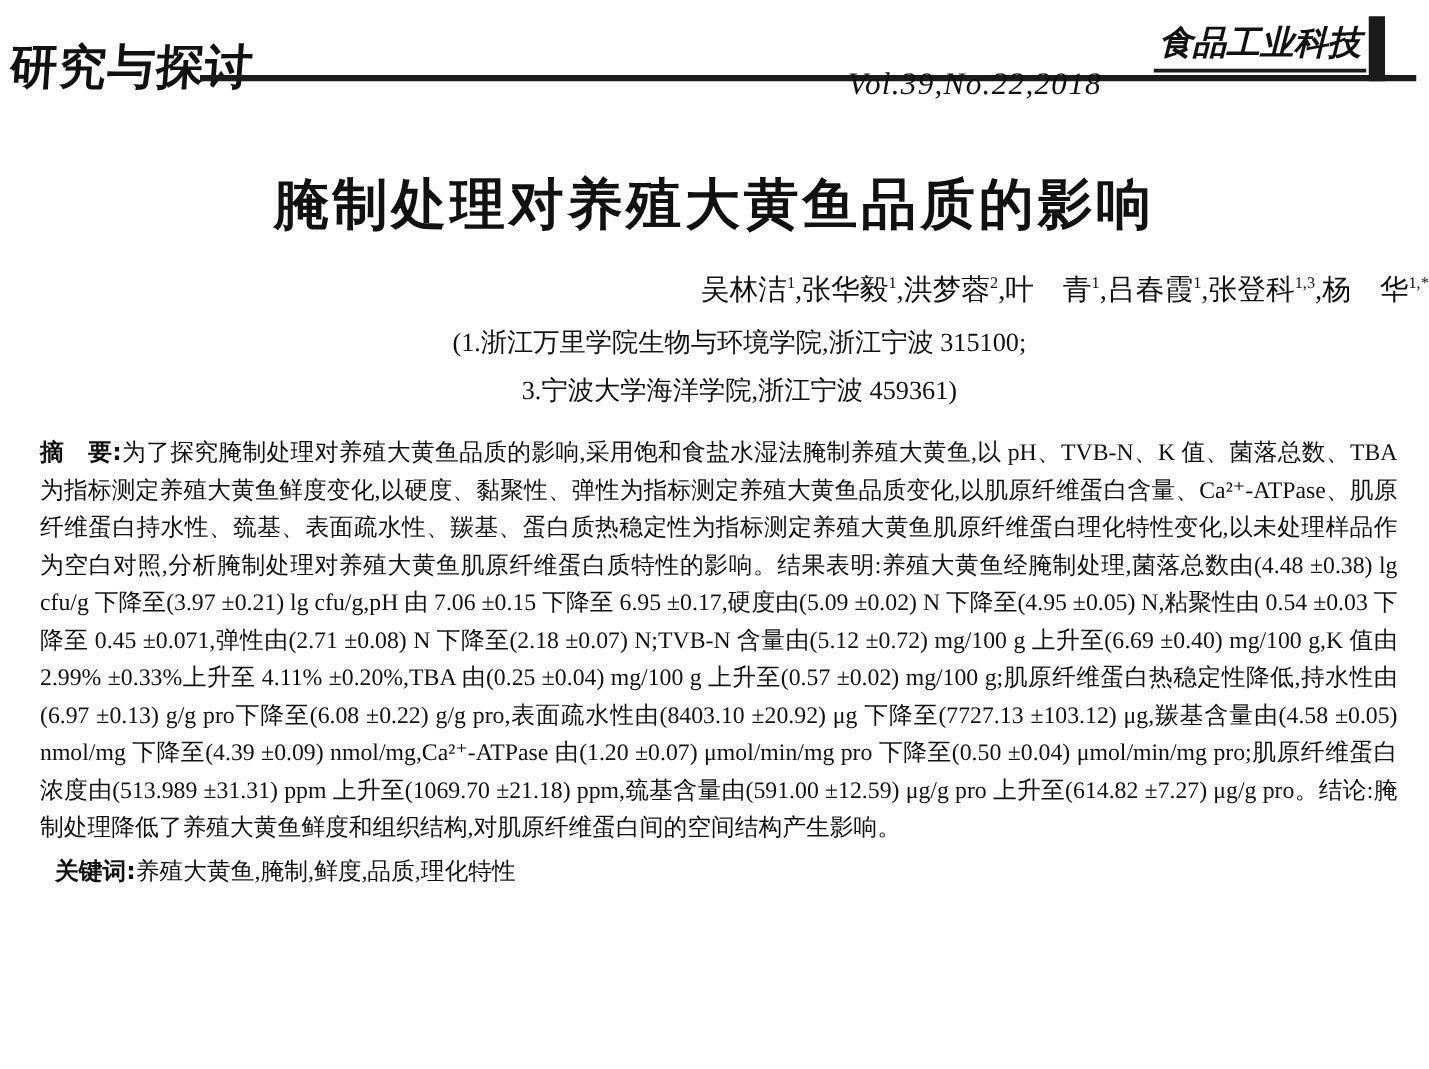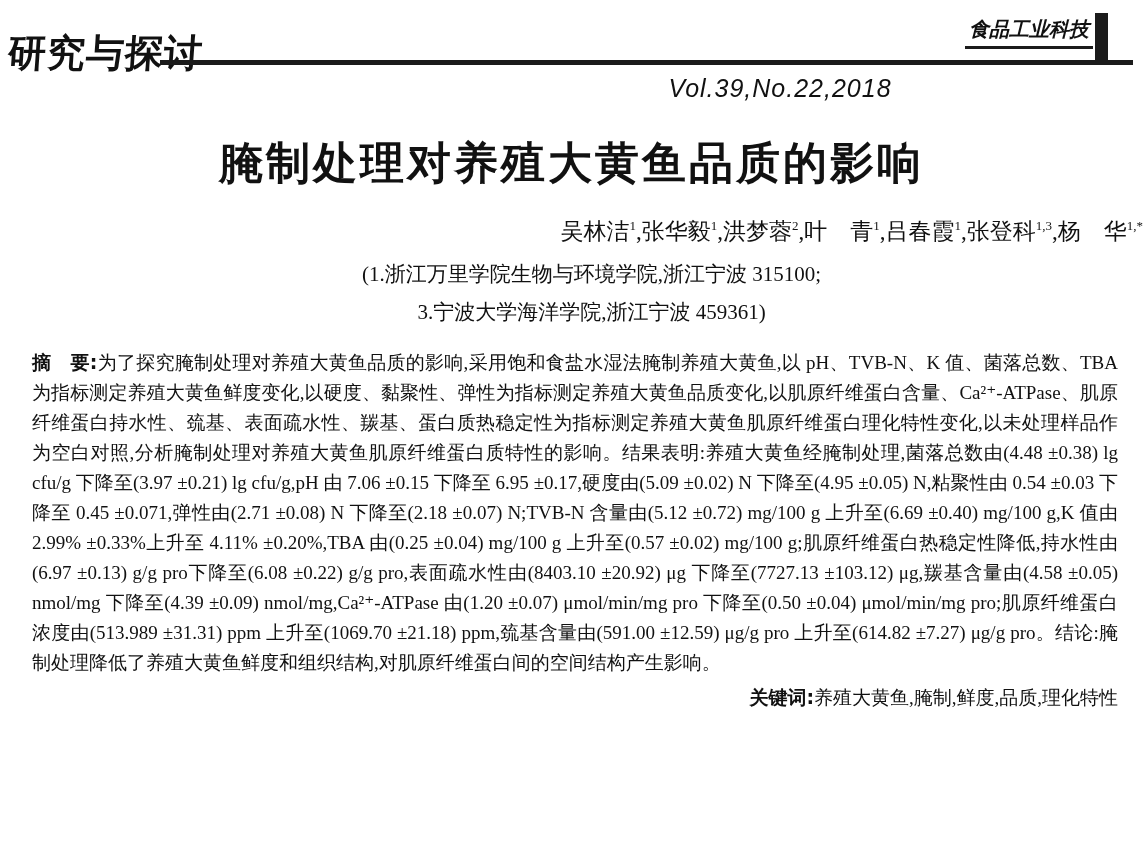--- a/index.html
+++ b/index.html
@@ -14,49 +14,49 @@
   .masthead{position:absolute;top:0;left:0;right:0;height:110px;}
   .column-label{
     position:absolute;left:8px;top:28px;
     font-size:38px;font-weight:900;letter-spacing:1px;
     font-family:"DejaVu Serif","Liberation Serif",serif;
     transform:skewX(-4deg);
   }
   .header-rule{position:absolute;left:160px;top:60px;width:973px;height:5px;background:#1b1b1b;}
   .logo-text{
     position:absolute;right:50px;top:16px;
-    font-size:20px;font-weight:bold;font-style:italic;
+    font-size:27px;font-weight:bold;font-style:italic;
     padding:0 4px 3px 4px;border-bottom:3px solid #1b1b1b;
     font-family:"DejaVu Serif","Liberation Serif",serif;
   }
   .logo-bar{position:absolute;right:35px;top:13px;width:13px;height:52px;background:#1b1b1b;}
   .vol{
-    position:absolute;left:640px;top:74px;width:280px;text-align:center;
+    position:absolute;left:640px;top:54px;width:280px;text-align:center;
     font-size:25px;font-style:italic;letter-spacing:1px;
-    font-family:Liberation Sans, sans-serif;
+    font-family:Liberation Serif, serif;
   }
 
   
   .article{position:absolute;top:110px;left:0;right:0;}
   .title{
     margin:26px 0 0 0;text-align:center;
     font-size:44px;font-weight:bold;letter-spacing:3px;line-height:1.25;
   }
   .authors{margin:26px 0 0 0;text-align:right;font-size:23px;line-height:1.3;}
   .authors sup{font-size:13px;line-height:0;}
   .affiliations{margin:8px 0 0 0;text-align:center;font-size:21px;line-height:38px;padding-left:40px;}
   .abstract{
     margin:16px 25px 0 32px;
     font-size:19px;line-height:30px;text-align:justify;
   }
   .lbl{
     font-family:"DejaVu Sans","Liberation Sans",sans-serif;
     font-weight:bold;font-style:normal;
   }
-  .keywords{margin:4px 25px 0 44px;font-size:19px;line-height:30px;text-align:right;}
+  .keywords{margin:4px 25px 0 44px;font-size:19px;line-height:30px;}
 </style>
 </head>
 <body>
 
 <div class="page">
 
   <header class="masthead">
     <div class="column-label">研究与探讨</div>
     <div class="header-rule"></div>
     <div class="logo-text">食品工业科技</div>

